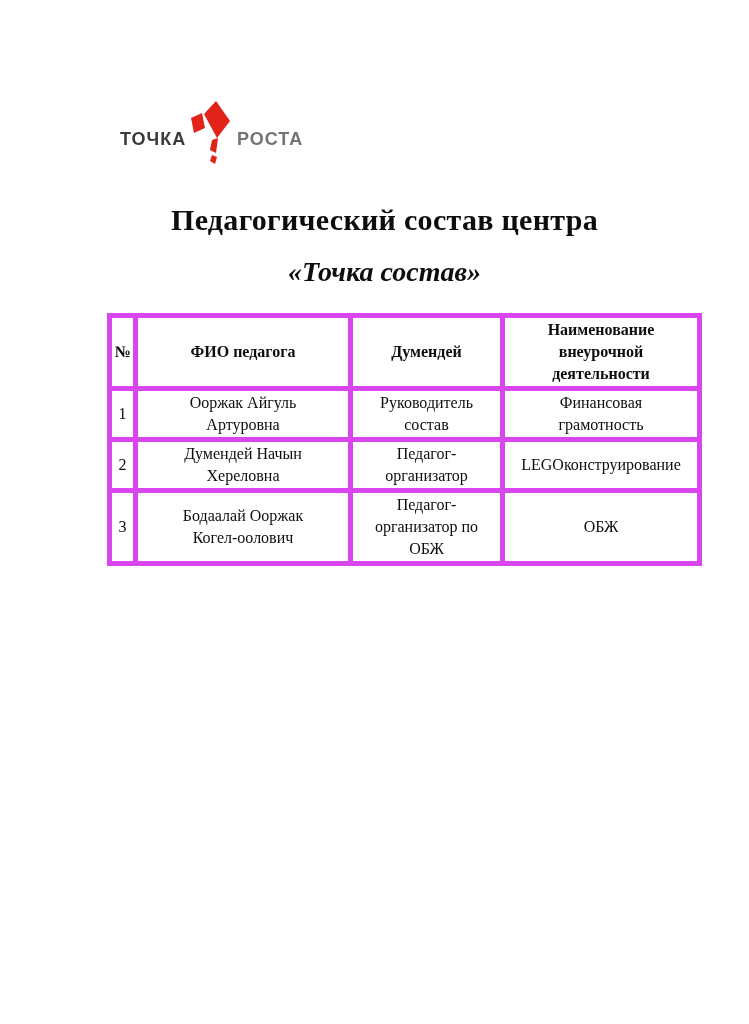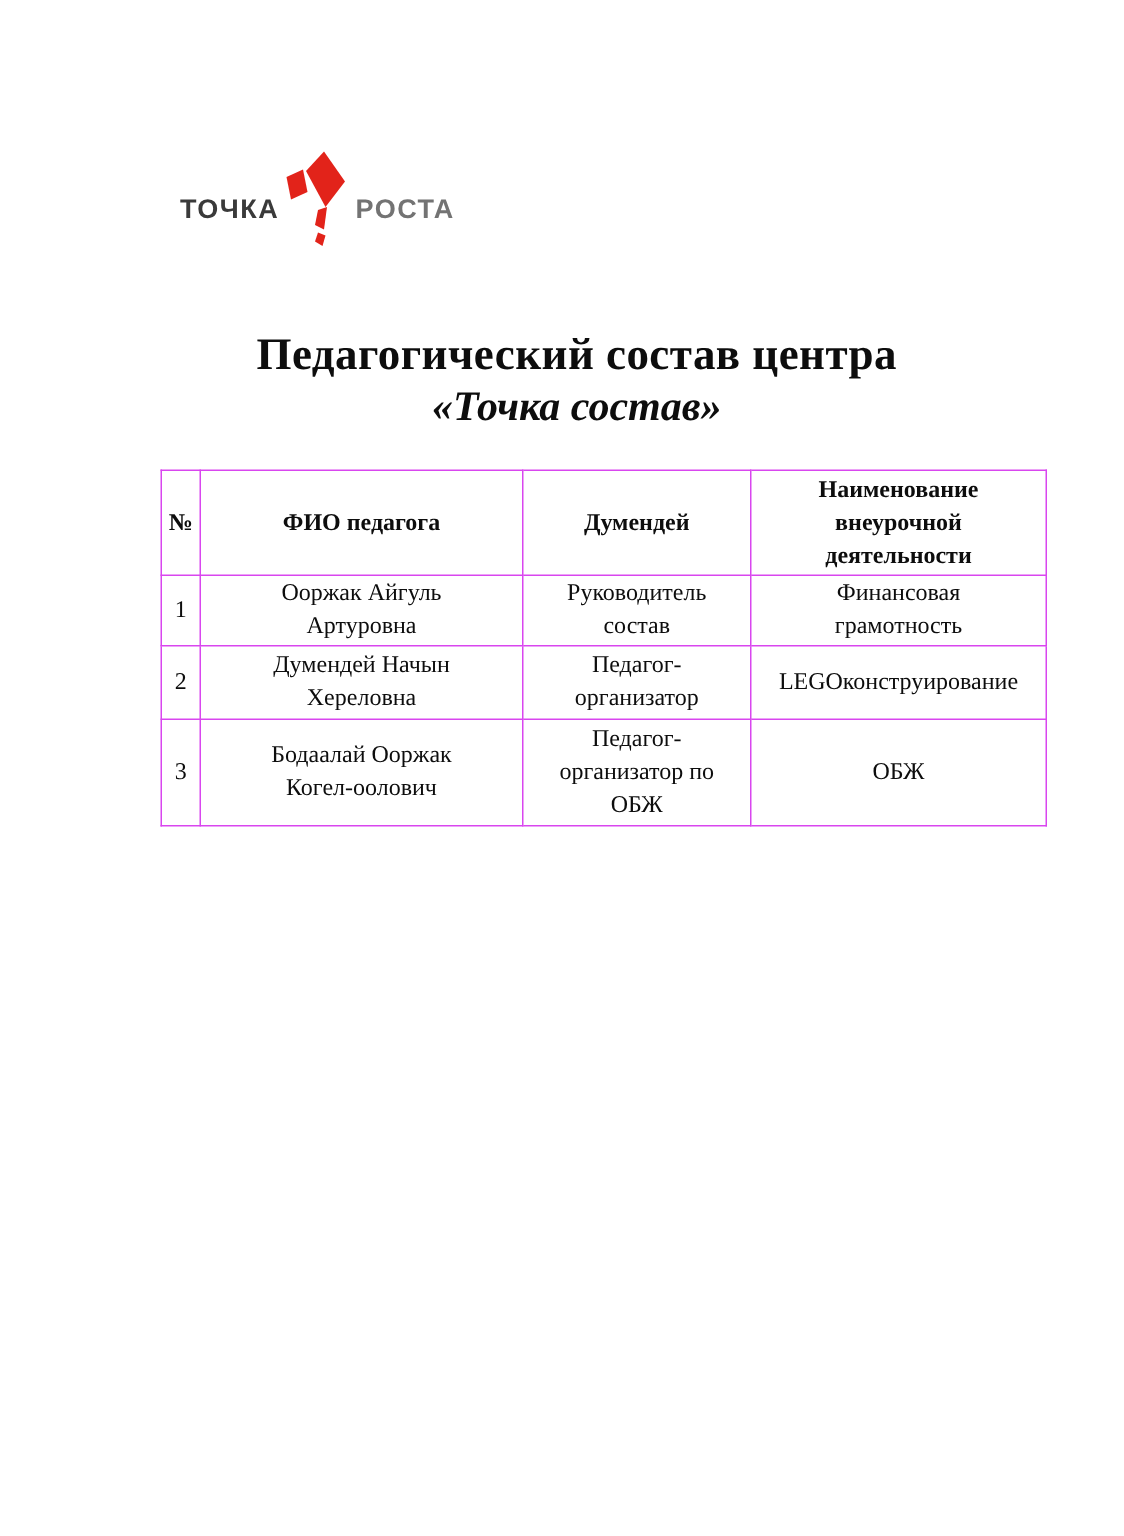--- a/index.html
+++ b/index.html
@@ -36,21 +36,21 @@
   .logo-quill {
     position: absolute;
     left: 69px; top: 0px;
     width: 42px; height: 64px;
   }
 
   
   .doc-title {
     position: absolute;
     left: 20px; width: 729px;
-    top: 220px;
+    top: 203px;
     text-align: center;
     font-size: 30px;
     font-weight: bold;
     letter-spacing: 0.3px;
     color: #0d0d0d;
   }
   .doc-subtitle {
     position: absolute;
     left: 20px; width: 729px;
     top: 256px;
@@ -63,21 +63,21 @@
 
   
   table.staff {
     position: absolute;
     left: 107px; top: 313px;
     width: 590px;
     border-collapse: collapse;
     table-layout: fixed;
   }
   table.staff td, table.staff th {
-    border: 1px solid #d946ef;
+    border: 5px solid #d946ef;
     text-align: center;
     vertical-align: middle;
     font-size: 16px;
     line-height: 22px;
     padding: 1px 2px;
     white-space: pre-line;
     color: #0d0d0d;
   }
   table.staff th { font-weight: bold; }
   tr.hdr  { height: 70px; }

